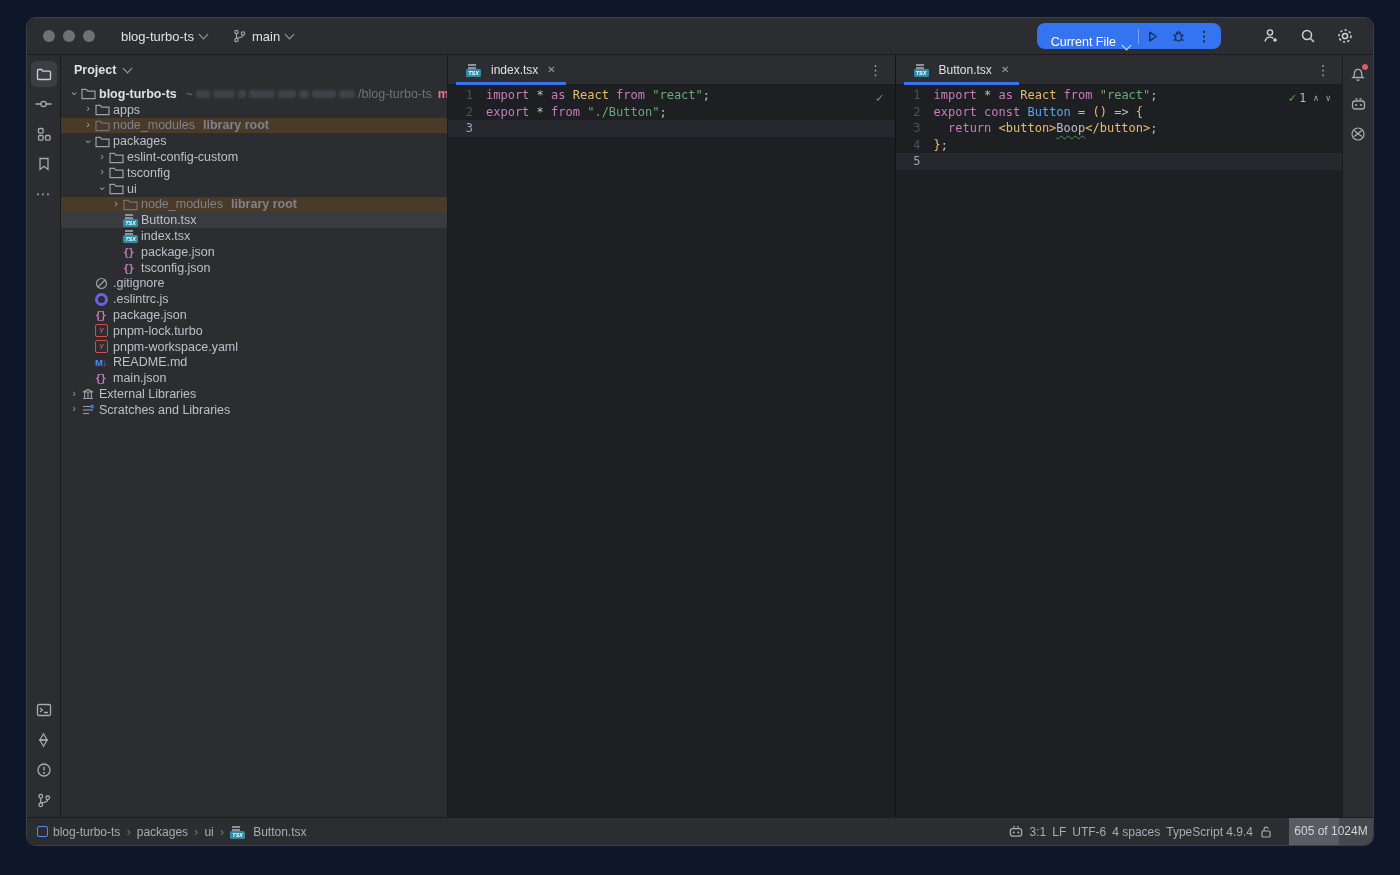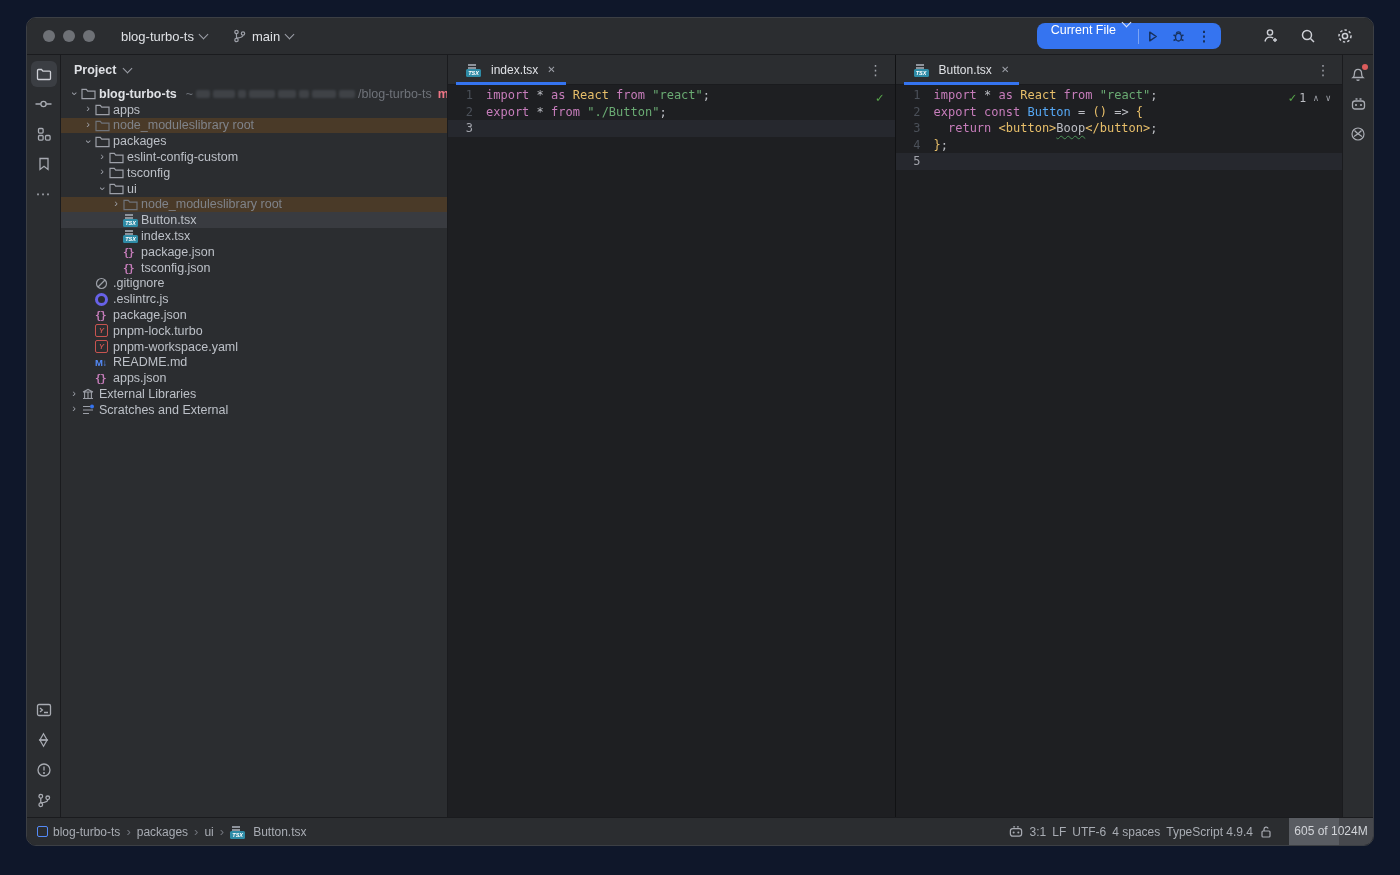--- a/index.html
+++ b/index.html
@@ -11,21 +11,21 @@
   
   .titlebar{flex:0 0 36px;background:#2B2D30;border-bottom:1px solid #1A1B1E;display:flex;align-items:center;padding:0 10px;}
   .lights{display:flex;gap:8px;margin-left:6px;}
   .light{width:12px;height:12px;border-radius:50%;background:#6E7176;display:inline-block;}
   .tsel{display:flex;align-items:center;margin-left:26px;color:#DFE1E5;font-size:13px;gap:6px;cursor:default;}
   .cdown{width:6px;height:6px;border-right:1.5px solid #9DA0A8;border-bottom:1.5px solid #9DA0A8;
          transform:rotate(45deg);display:inline-block;margin-top:-4px;}
   .cdown.onblue{border-color:#DCE6FA;}
   .tspace{flex:1;}
   .runw{display:flex;align-items:center;background:#3574F0;height:26px;border-radius:8px;padding:0 4px;margin-right:40px;}
-  .runcfg{display:flex;align-items:flex-start;gap:7px;color:#FFFFFF;font-size:12.5px;padding:0 8px 0 10px;height:100%;}
+  .runcfg{display:flex;align-items:flex-end;gap:7px;color:#FFFFFF;font-size:12.5px;padding:0 8px 0 10px;height:100%;}
   .vdiv{width:1px;height:15px;background:rgba(255,255,255,.35);}
   .runic{display:flex;align-items:center;justify-content:center;width:26px;height:100%;color:#17315E;font-weight:bold;}
   .tbicons{display:flex;align-items:center;gap:17px;margin-right:8px;}
   .tbico{display:flex;align-items:center;justify-content:center;width:20px;height:20px;}
 
   
   .main{flex:1;display:flex;min-height:0;}
   .lstrip{flex:0 0 33px;background:#2B2D30;border-right:1px solid #1A1B1E;display:flex;flex-direction:column;align-items:center;padding:4px 0 2px;}
   .rstrip{flex:0 0 30px;background:#2B2D30;border-left:1px solid #1A1B1E;display:flex;flex-direction:column;align-items:center;padding:4px 0;}
   .sic{width:26px;height:26px;display:flex;align-items:center;justify-content:center;border-radius:6px;margin:2px 0;position:relative;}
@@ -39,21 +39,21 @@
   .ptree{flex:1;overflow:hidden;font-size:12.5px;color:#BCC0C7;padding-top:1px;}
   .trow{height:15.8px;display:flex;align-items:center;white-space:nowrap;box-sizing:border-box;}
   .trow.selected{background:#393B40;}
   .trow.excluded{background:#4A3A28;}
   .chev{flex:0 0 14px;text-align:center;color:#9DA0A8;font-size:11px;line-height:1;transform:translateY(-1px);}
   .chev.open{transform:rotate(90deg);}
   .ticon{flex:0 0 18px;display:flex;align-items:center;justify-content:flex-start;height:14px;}
   .tlabel{color:#BCC0C7;}
   .tlabel.bold{color:#DFE1E5;font-weight:700;}
   .dim{color:#7F838A !important;}
-  .textra{color:#7F838A;}
+  .textra{color:#7F838A;margin-left:8px;font-weight:bold;}
   .rootpath{color:#6F737A;margin-left:9px;display:inline-flex;align-items:center;gap:3px;}
   .blurblock{display:inline-block;height:8px;background:#43464B;border-radius:2px;filter:blur(1.2px);opacity:.85;}
   .sfx-branch{color:#EE7585;font-weight:700;margin-left:6px;}
   .ic-json{color:#C77DBB;font-family:"DejaVu Sans Mono",monospace;font-size:10.5px;font-weight:bold;letter-spacing:-1px;}
   .ic-tsx{position:relative;width:15px;height:14px;display:inline-block;}
   .ic-tsx .bars{position:absolute;top:1px;left:2px;width:8px;height:2px;background:#8E939B;box-shadow:0 3px 0 #8E939B;}
   .ic-tsx .badge{position:absolute;left:0;bottom:0;width:15px;height:8px;background:#2E8BA6;color:#fff;
                  font-size:5.5px;font-weight:bold;line-height:8px;text-align:center;border-radius:1.5px;}
   .ic-eslint{width:7px;height:7px;border-radius:50%;border:3px solid #6862E8;display:inline-block;}
   .ic-yaml{width:11px;height:11px;border:1.4px solid #C75450;border-radius:2px;color:#C75450;font-size:7.5px;font-weight:bold;
@@ -363,40 +363,40 @@
                 <i class="ic-yaml">Y</i>
               </span>
               <span class="tlabel">pnpm-workspace.yaml</span>
             </div>
             <div class="trow" style="padding-left: 34px;">
               <span class="ticon ic-md">M↓</span>
               <span class="tlabel">README.md</span>
             </div>
             <div class="trow" style="padding-left: 34px;">
               <span class="ticon ic-json">{}</span>
-              <span class="tlabel">apps.json</span>
+              <span class="tlabel">main.json</span>
             </div>
             <div class="trow" style="padding-left: 6px;">
               <span class="chev">›</span>
               <span class="ticon">
                 <svg width="14" height="14" viewBox="0 0 14 14" fill="none" stroke="#9DA0A8" stroke-width="1.1">
                   <path d="M2 5h10 M2 11.5h10 M3.6 5v6.5 M7 5v6.5 M10.4 5v6.5 M2 5l5-2.6L12 5"></path>
                 </svg>
               </span>
               <span class="tlabel">External Libraries</span>
             </div>
             <div class="trow" style="padding-left: 6px;">
               <span class="chev">›</span>
               <span class="ticon">
                 <svg width="14" height="14" viewBox="0 0 14 14" fill="none" stroke="#9DA0A8" stroke-width="1.2">
                   <path d="M2 3.5h7 M2 7h10 M2 10.5h6"></path>
                   <circle cx="11" cy="3.5" r="2" fill="#3574F0" stroke="none"></circle>
                 </svg>
               </span>
-              <span class="tlabel">Scratches and External</span>
+              <span class="tlabel">Scratches and Libraries</span>
             </div>
           </div>
       </div>
 
       <div class="editors">
           <div class="pane">
             <div class="tabs">
               <div class="tab active">
                 <span class="ticon">
                   <span class="ic-tsx">

